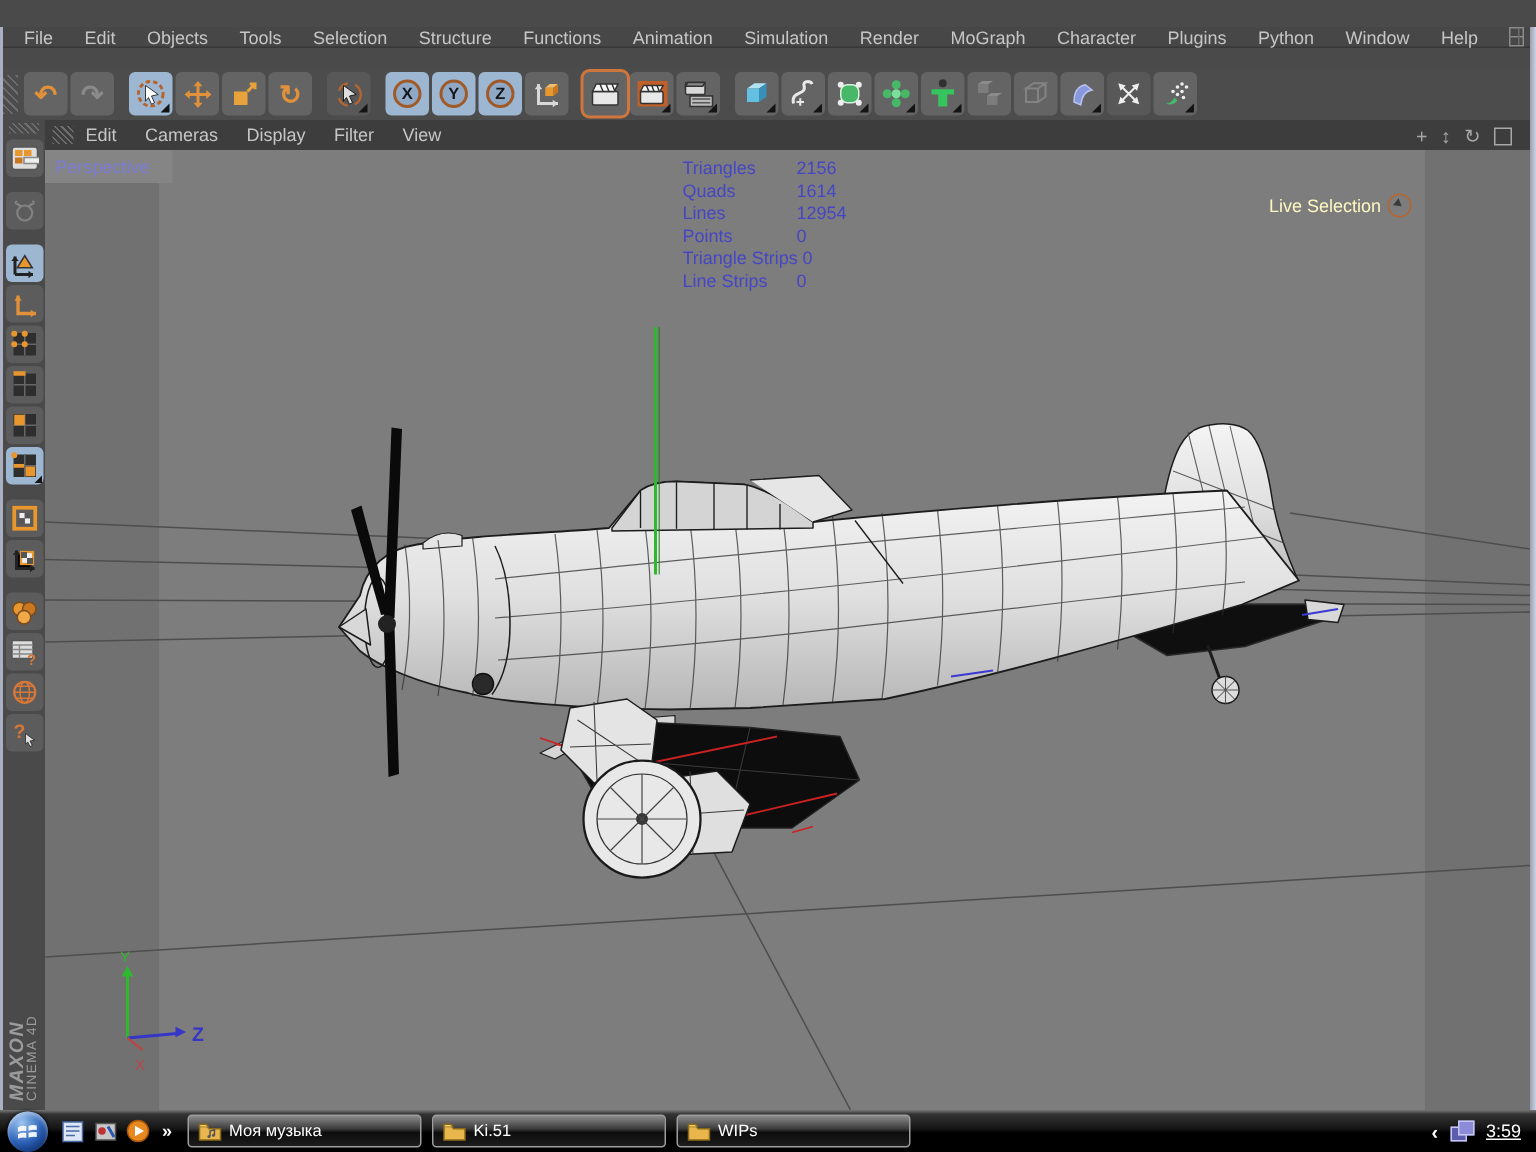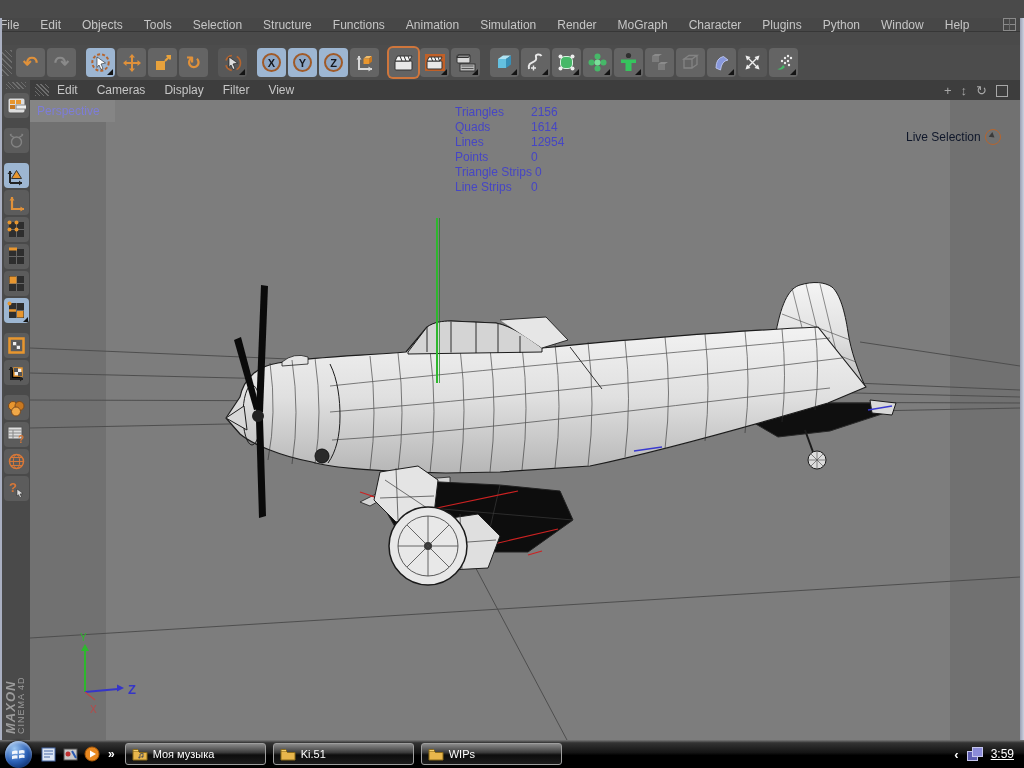--- a/index.html
+++ b/index.html
@@ -15,21 +15,21 @@
   .winbtns{margin-left:auto;display:flex;gap:2px;}
   .wbtn{width:18px;height:14px;border:1px solid #7b8094;border-radius:2px;box-sizing:border-box;
     background:linear-gradient(#fdfdfe,#c9cedd 55%,#aeb4c6);position:relative;cursor:default;}
   .wbtn.close{background:linear-gradient(#f6b089,#dd6a35 50%,#b94716);border-color:#8d3a12;color:#fff;
     font-size:11px;font-weight:bold;text-align:center;line-height:12px;}
   .wbtn.min::after{content:"";position:absolute;left:4px;bottom:3px;width:7px;height:2px;background:#252a3c;}
   .wbtn.restore::after{content:"";position:absolute;left:4px;top:3px;width:7px;height:6px;
     border:1px solid #252a3c;box-shadow:2px -2px 0 -1px #252a3c;}
   
   .menubar{position:absolute;left:0;top:18px;width:1024px;height:14px;background:#474747;
-    border-bottom:1px solid #373737;display:flex;align-items:center;box-sizing:border-box;}
+    border-bottom:1px solid #373737;display:flex;align-items:center;padding-left:16px;box-sizing:border-box;}
   .menubar .mi{font-size:12px;color:#c6c6c6;margin-right:21px;white-space:nowrap;}
   .menu-grid{margin-left:auto;margin-right:8px;width:11px;height:11px;border:1px solid #8a8a8a;
     background:linear-gradient(#6a6a6a,#6a6a6a) 5px 0/1px 11px no-repeat,
                linear-gradient(#8a8a8a,#8a8a8a) 0 5px/11px 1px no-repeat;}
   
   .toolbar{position:absolute;left:0;top:45px;width:1024px;height:35px;background:#4c4c4c;
     display:flex;align-items:center;padding-left:2px;box-sizing:border-box;}
   .grip{width:10px;height:26px;margin-right:3px;flex:none;
     background:repeating-linear-gradient(45deg,#6d6d6d 0 1px,transparent 1px 4px);}
   .tb{width:29px;height:29px;flex:none;border-radius:4px;background:#646464;margin:0 1px;border:0;
@@ -68,36 +68,36 @@
     background:repeating-linear-gradient(45deg,#6d6d6d 0 1px,transparent 1px 3px);}
   .vheader .mi{font-size:12px;color:#c6c6c6;margin-right:19px;}
   .vicons{margin-left:auto;display:flex;gap:9px;margin-right:12px;color:#a8a8a8;font-size:13px;line-height:1;}
   .vicons .sq{width:10px;height:10px;border:1px solid #a8a8a8;margin-top:1px;}
   .canvas{position:absolute;left:30px;top:100px;width:990px;height:640px;background:#7d7d7d;}
   .canvas svg{position:absolute;left:0;top:0;}
   .persp{position:absolute;left:7px;top:4px;font-size:12px;color:#7d7dd8;}
   .stats{position:absolute;left:425px;top:5px;font-size:12px;color:#4646c4;line-height:15px;}
   .srow{display:flex;}
   .slabel{min-width:73px;padding-right:3px;}
-  .livesel{position:absolute;left:876px;top:29px;display:flex;align-items:center;gap:4px;
-    font-size:12px;color:#0f172a;}
+  .livesel{position:absolute;left:816px;top:29px;display:flex;align-items:center;gap:4px;
+    font-size:12px;color:#fef9c3;}
   .ls-ico{width:14px;height:14px;border-radius:50%;border:1px solid #b5652f;position:relative;}
   .ls-ico::after{content:"";position:absolute;left:4px;top:3px;width:0;height:0;
     border-left:5px solid #3a3a3a;border-top:3px solid transparent;border-bottom:3px solid transparent;transform:rotate(38deg);}
   
   .taskbar{position:absolute;left:0;top:740px;width:1024px;height:28px;
     background:linear-gradient(#777 0,#333 10%,#141414 45%,#000 55%,#000 100%);
     display:flex;align-items:center;box-sizing:border-box;}
   .orb{width:27px;height:27px;border-radius:50%;margin:0 8px 0 5px;position:relative;flex:none;
     background:radial-gradient(circle at 35% 28%,#9cc6f2,#2d62b8 50%,#0a2a66 85%);
     box-shadow:inset 0 2px 3px rgba(255,255,255,.5), 0 0 3px #000;}
   .ql{display:flex;align-items:center;gap:6px;margin-right:8px;}
   .qli{width:16px;height:16px;display:flex;align-items:center;justify-content:center;font-size:10px;}
   .chev{color:#fff;font-size:12px;font-weight:bold;margin-right:10px;}
-  .task{height:22px;width:141px;flex:none;margin-right:7px;border:1px solid #9e9e9e;border-radius:3px;
+  .task{height:22px;width:156px;flex:none;margin-right:7px;border:1px solid #9e9e9e;border-radius:3px;
     background:linear-gradient(#8a8a8a,#3d3d3d 42%,#0d0d0d 55%,#1c1c1c);
     color:#fff;font-size:11px;display:flex;align-items:center;gap:5px;padding:1px 6px;box-sizing:border-box;
     white-space:nowrap;overflow:hidden;}
   .task.active{background:linear-gradient(#555,#222 45%,#000 60%,#090909);border-color:#777;}
   .folder{width:16px;height:13px;flex:none;}
   .c4dball{width:13px;height:13px;border-radius:50%;flex:none;
     background:radial-gradient(circle at 35% 30%,#cfe2ff,#3f63c8 45%,#101e55);}
   .tray{margin-left:auto;display:flex;align-items:center;gap:8px;padding-right:10px;color:#fff;}
   .tray .tchev{font-size:13px;font-weight:bold;}
   .mons{position:relative;width:16px;height:14px;}

